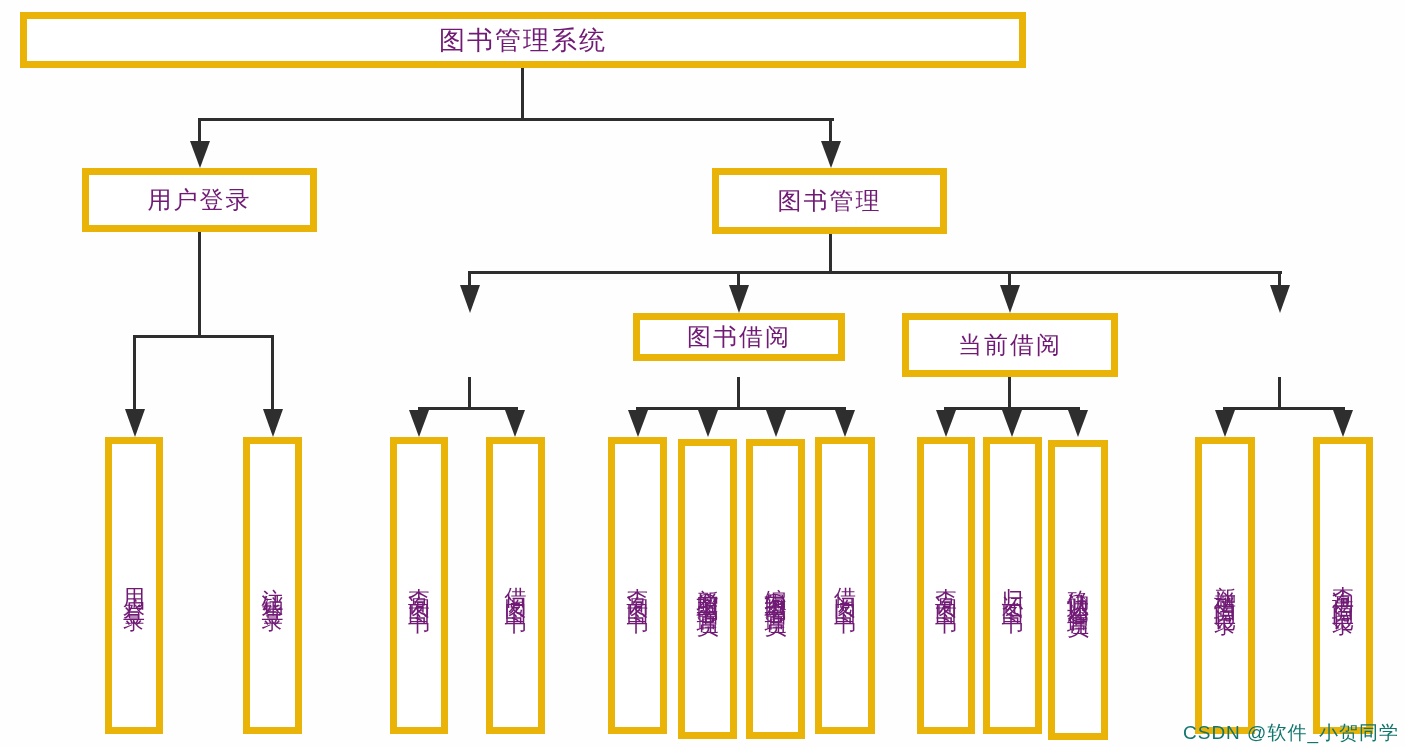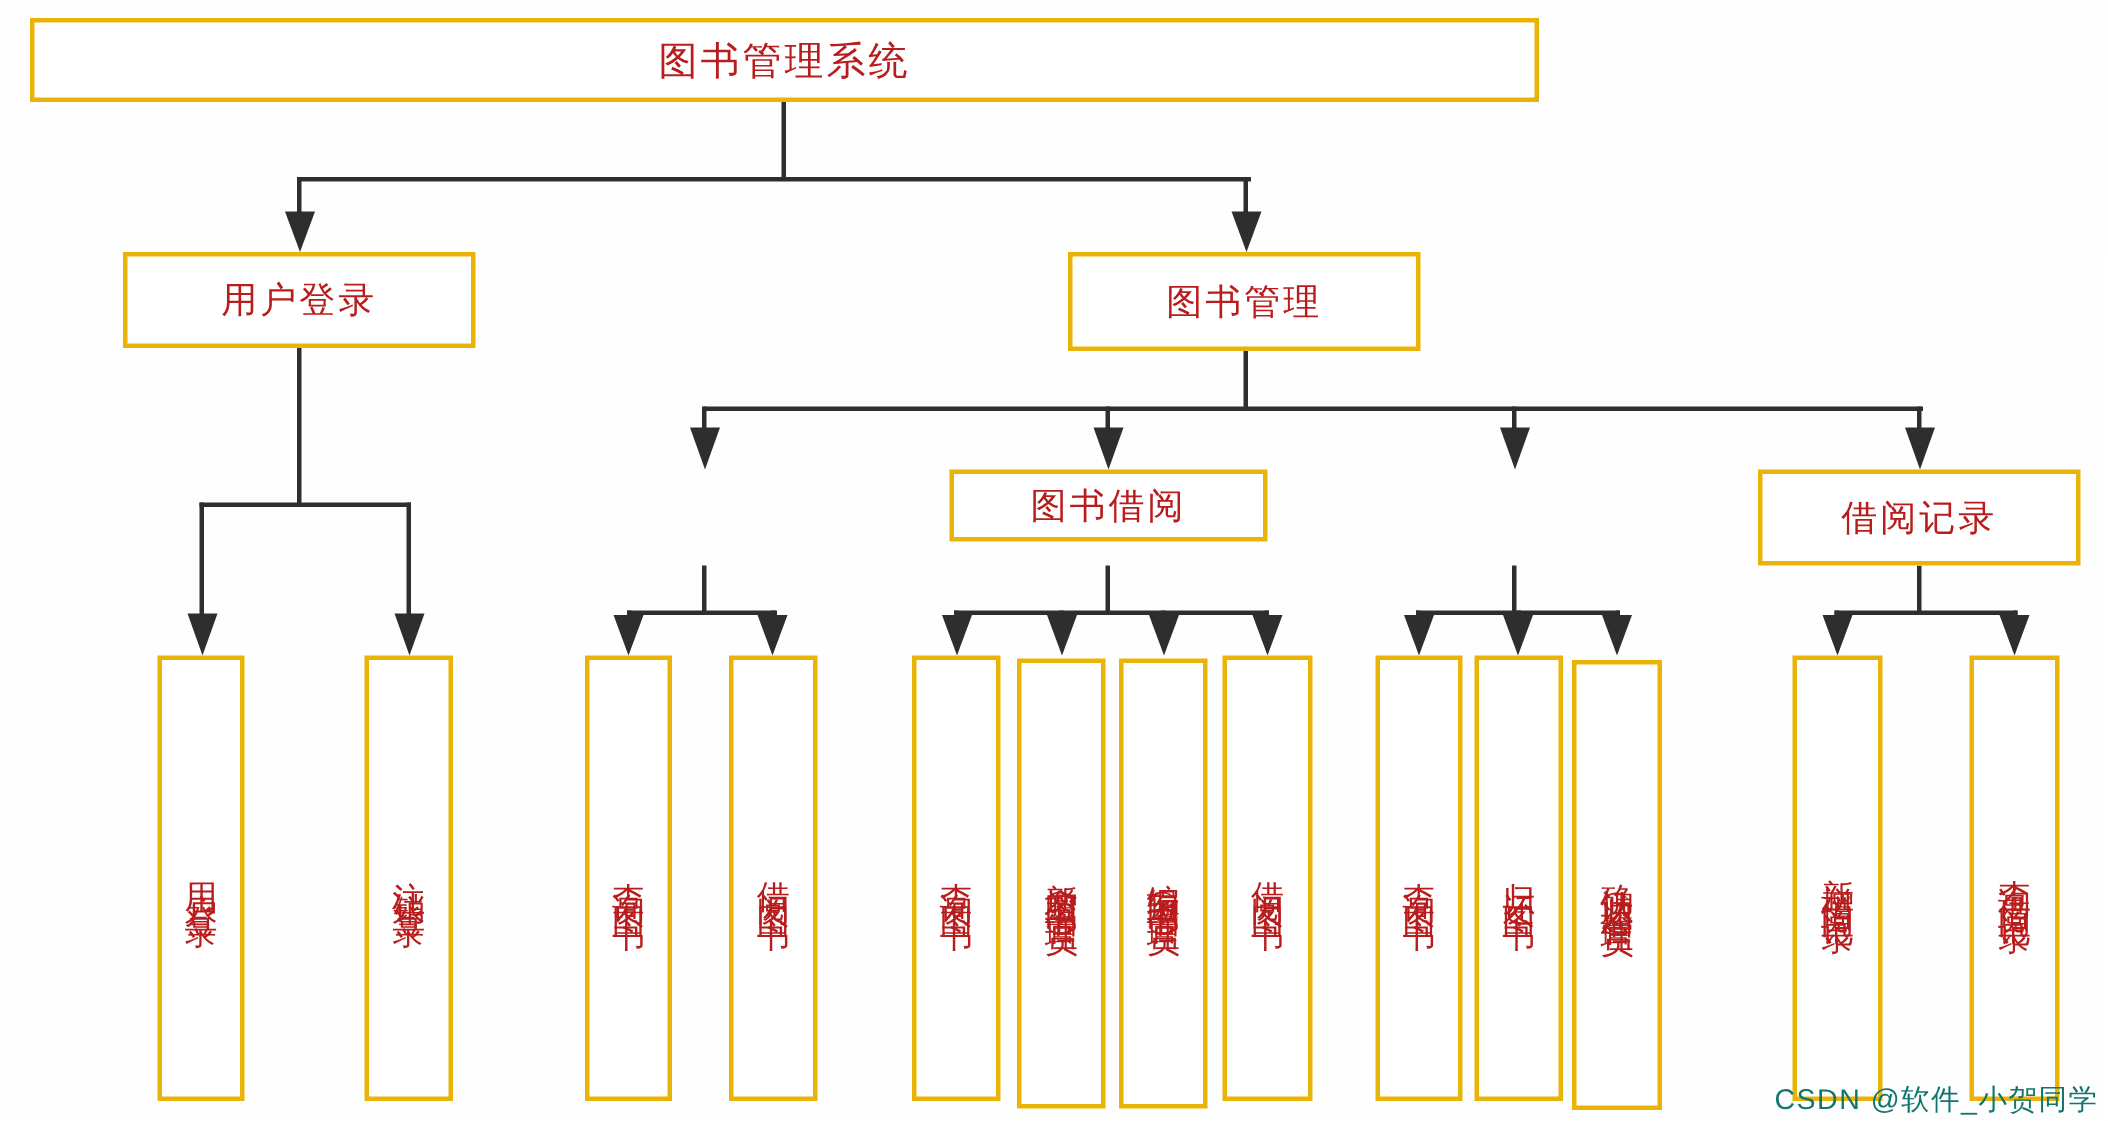--- a/index.html
+++ b/index.html
@@ -8,25 +8,25 @@
     width: 1405px;
     height: 747px;
     background: #fefefe;
     font-family: "Liberation Sans", "DejaVu Sans", sans-serif;
     overflow: hidden;
   }
   .node {
     position: absolute;
     box-sizing: border-box;
     background: #ffffff;
-    border: 3px solid #eab308;
+    border: 7px solid #eab308;
     display: flex;
     align-items: center;
     justify-content: center;
-    color: #b91c1c;
+    color: #701a75;
     z-index: 2;
   }
   .hlabel {
     font-size: 24px;
     letter-spacing: 2px;
     white-space: nowrap;
   }
   .root .hlabel { font-size: 26px; }
   .vlabel {
     writing-mode: vertical-rl;
@@ -97,22 +97,22 @@
   <div class="vline" style="left:737px; top:271px; width:3px; height:16px;"></div>
   <div class="ah ah28" style="left:729px; top:285px;"></div>
   <div class="vline" style="left:1008px; top:271px; width:3px; height:16px;"></div>
   <div class="ah ah28" style="left:1000px; top:285px;"></div>
   <div class="vline" style="left:1278px; top:271px; width:3px; height:16px;"></div>
   <div class="ah ah28" style="left:1270px; top:285px;"></div>
 
   <div class="node" style="left:633px; top:313px; width:212px; height:48px;">
     <span class="hlabel">图书借阅</span>
   </div>
-  <div class="node" style="left:1172px; top:313px; width:215px; height:64px;">
-    <span class="hlabel">借阅记录</span>
+  <div class="node" style="left:902px; top:313px; width:216px; height:64px;">
+    <span class="hlabel">当前借阅</span>
   </div>
 
   <div class="vline" style="left:468px; top:377px; width:3px; height:32px;"></div>
   <div class="hline" style="left:418px; top:407px; width:100px; height:3px;"></div>
   <div class="vline" style="left:418px; top:407px; width:3px; height:6px;"></div>
   <div class="ah ah27" style="left:409px; top:410px;"></div>
   <div class="vline" style="left:514px; top:407px; width:3px; height:6px;"></div>
   <div class="ah ah27" style="left:505px; top:410px;"></div>
 
   <div class="vline" style="left:737px; top:377px; width:3px; height:32px;"></div>

